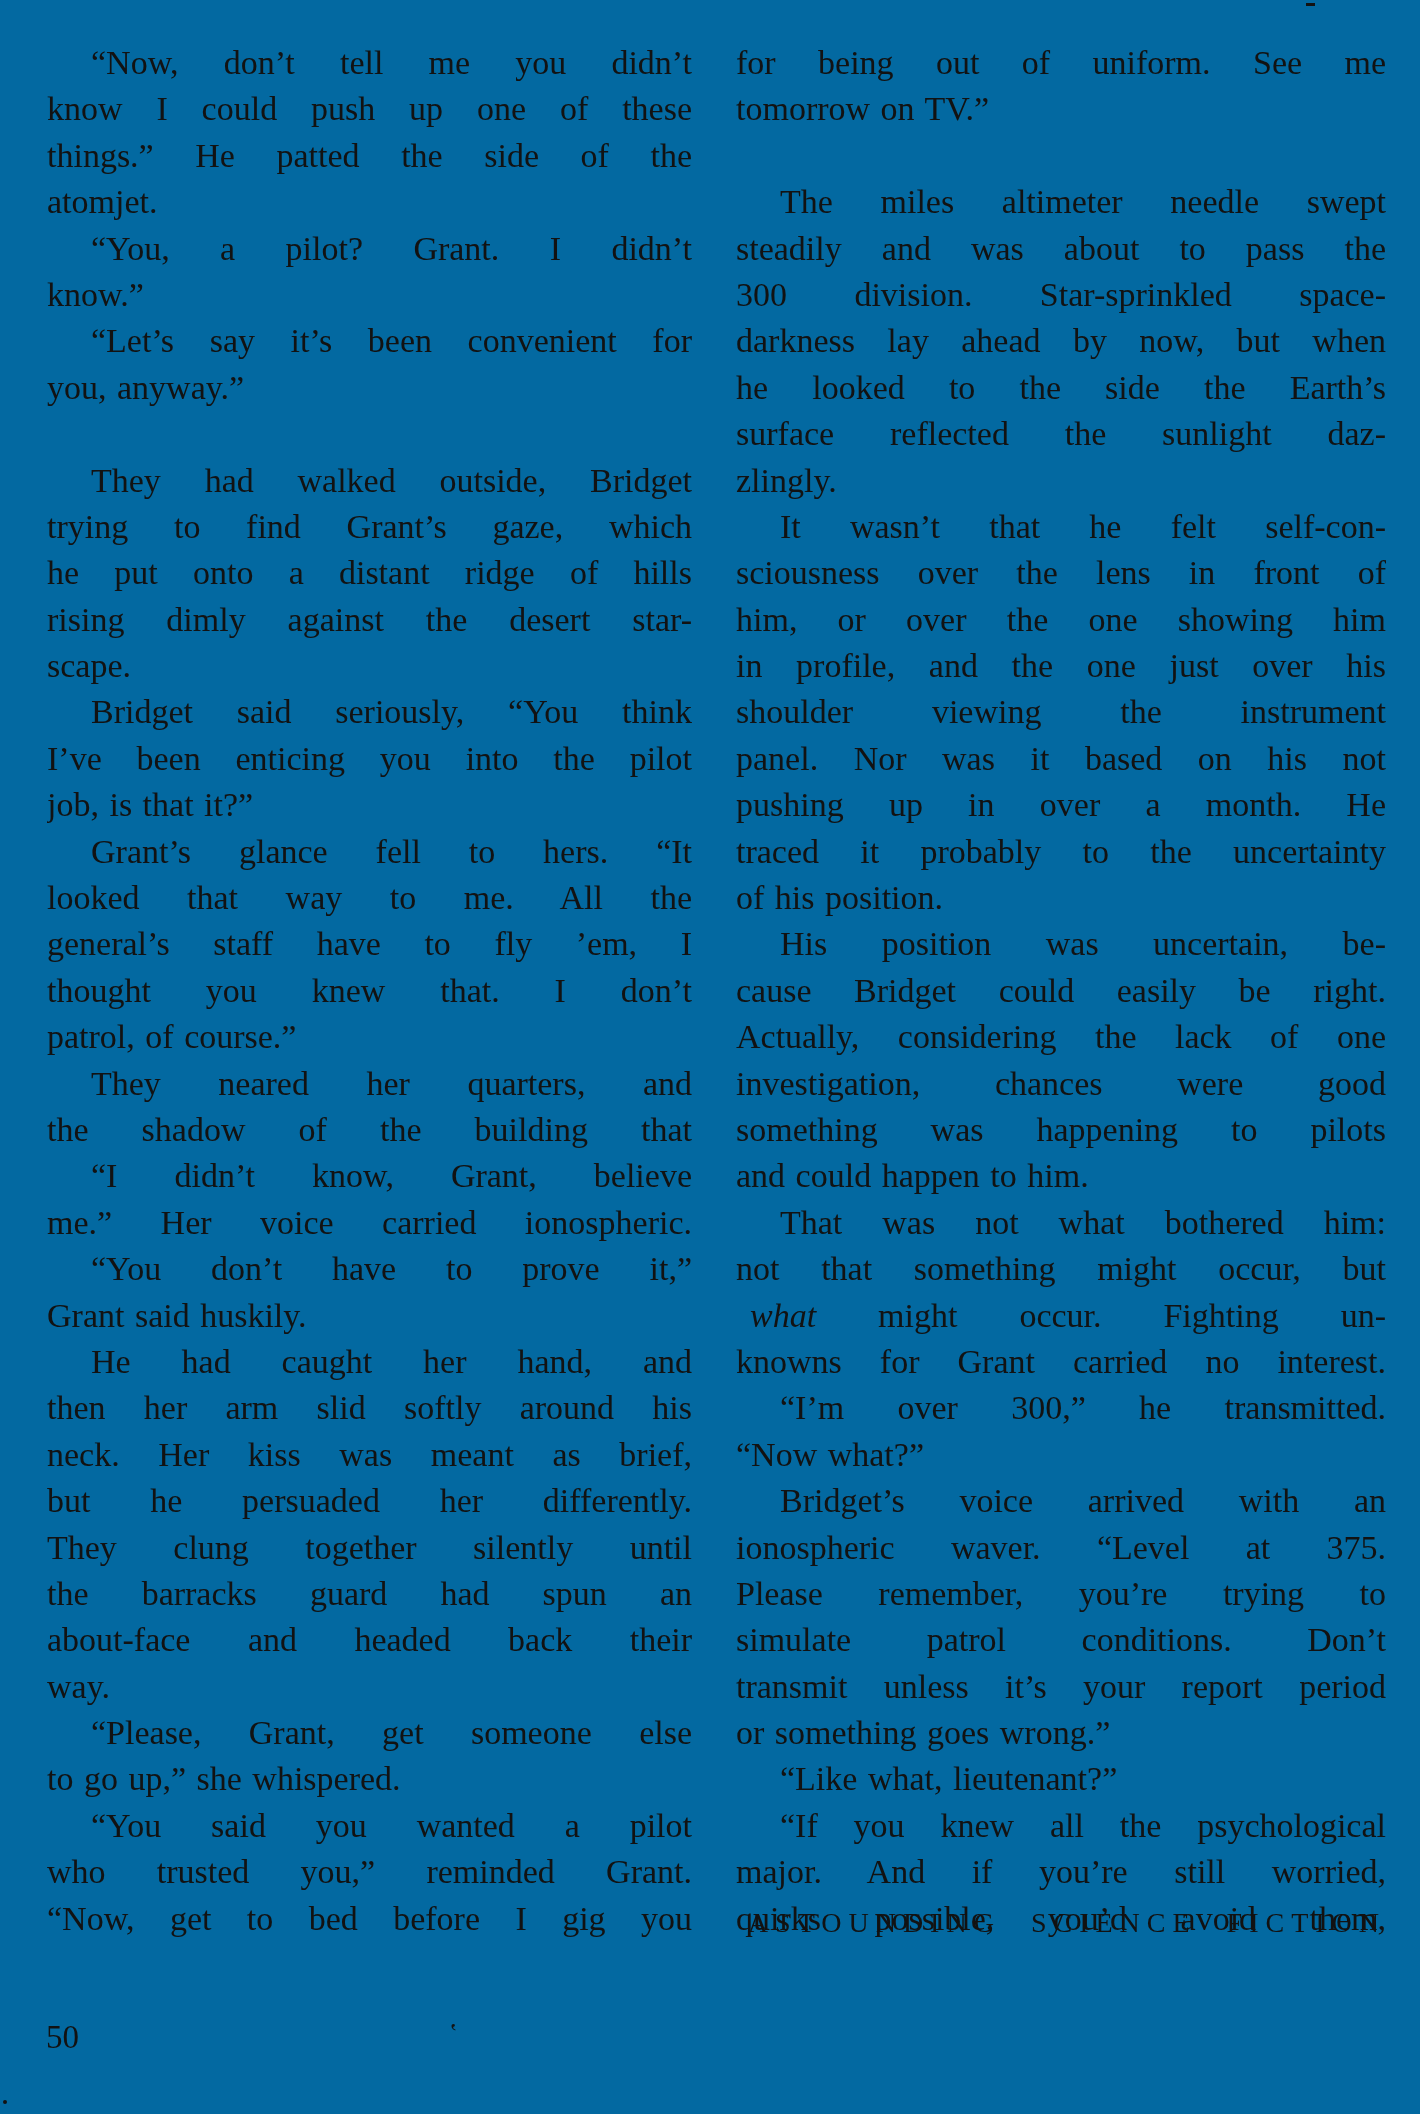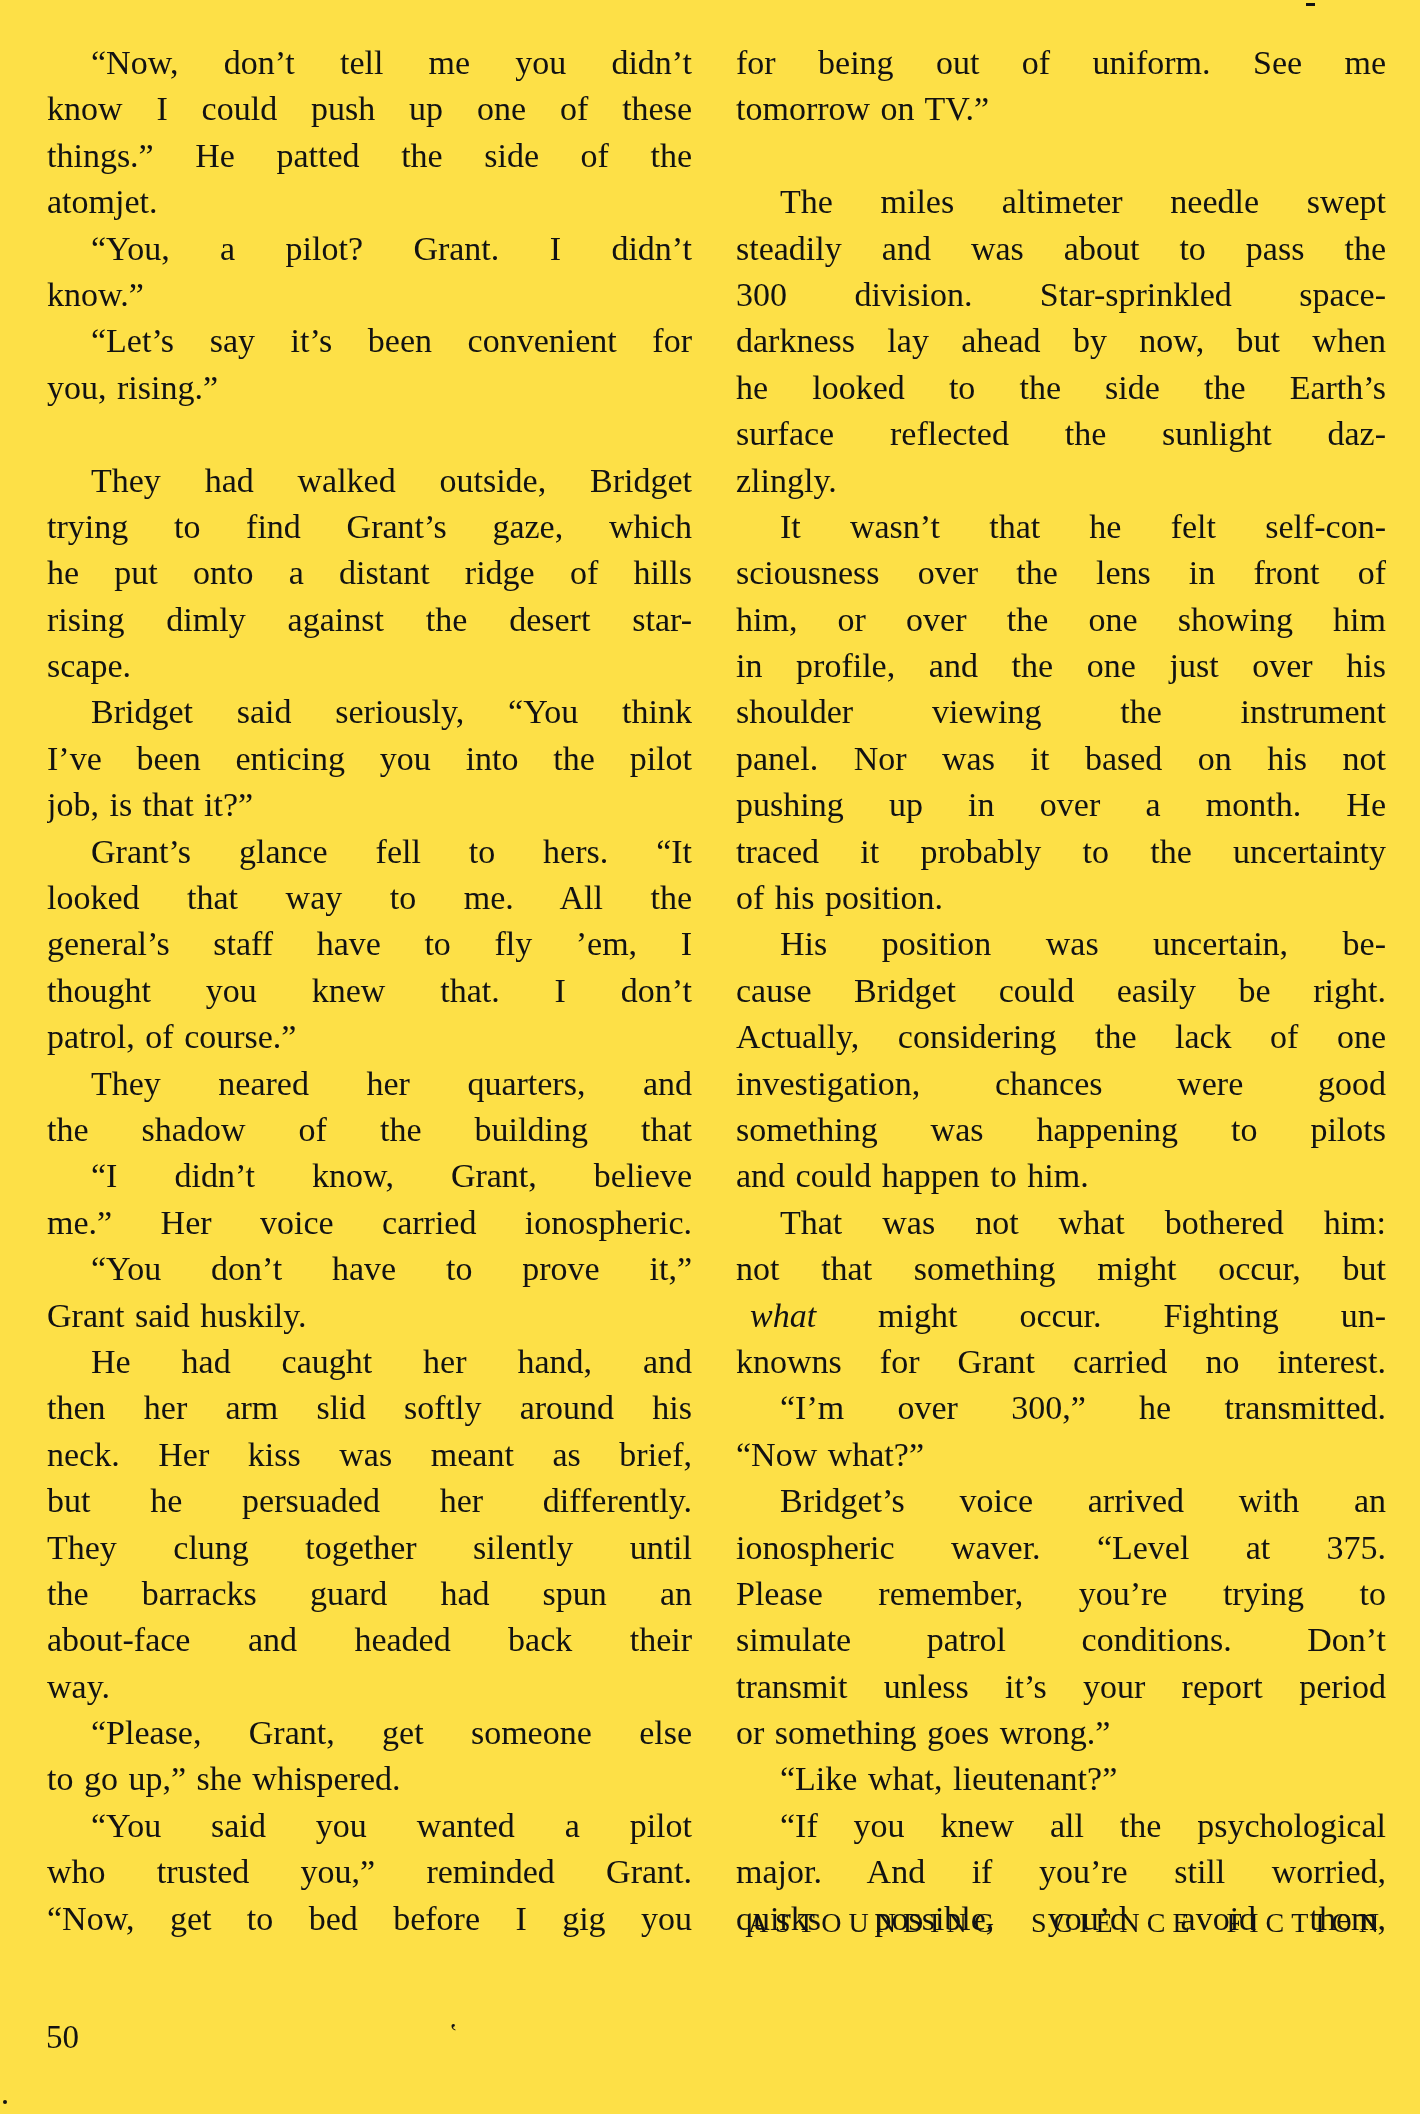--- a/index.html
+++ b/index.html
@@ -4,21 +4,21 @@
 <style>
   html, body {
     margin: 0;
     padding: 0;
     background: #ffffff;
   }
   #page {
     position: relative;
     width: 1420px;
     height: 2114px;
-    background: #fde047;
+    background: #0369a1;
     color: #121212;
     font-family: "Liberation Serif", "DejaVu Serif", serif;
     overflow: hidden;
   }
   .column {
     position: absolute;
     top: 40px;
   }
   #col-left  { left: 47px;  width: 645px; }
   #col-right { left: 736px; width: 650px; }
@@ -85,21 +85,21 @@
 
 <div id="page">
   <div id="col-left" class="column">
       <div class="line indent"><span>“Now, don’t tell me you didn’t</span></div>
       <div class="line"><span>know I could push up one of these</span></div>
       <div class="line"><span>things.” He patted the side of the</span></div>
       <div class="line short"><span>atomjet.</span></div>
       <div class="line indent"><span>“You, a pilot? Grant. I didn’t</span></div>
       <div class="line short"><span>know.”</span></div>
       <div class="line indent"><span>“Let’s say it’s been convenient for</span></div>
-      <div class="line short"><span>you, rising.”</span></div>
+      <div class="line short"><span>you, anyway.”</span></div>
       <div class="scene-break"></div>
       <div class="line indent"><span>They had walked outside, Bridget</span></div>
       <div class="line"><span>trying to find Grant’s gaze, which</span></div>
       <div class="line"><span>he put onto a distant ridge of hills</span></div>
       <div class="line"><span>rising dimly against the desert star-</span></div>
       <div class="line short"><span>scape.</span></div>
       <div class="line indent"><span>Bridget said seriously, “You think</span></div>
       <div class="line"><span>I’ve been enticing you into the pilot</span></div>
       <div class="line short"><span>job, is that it?”</span></div>
       <div class="line indent"><span>Grant’s glance fell to hers. “It</span></div>

